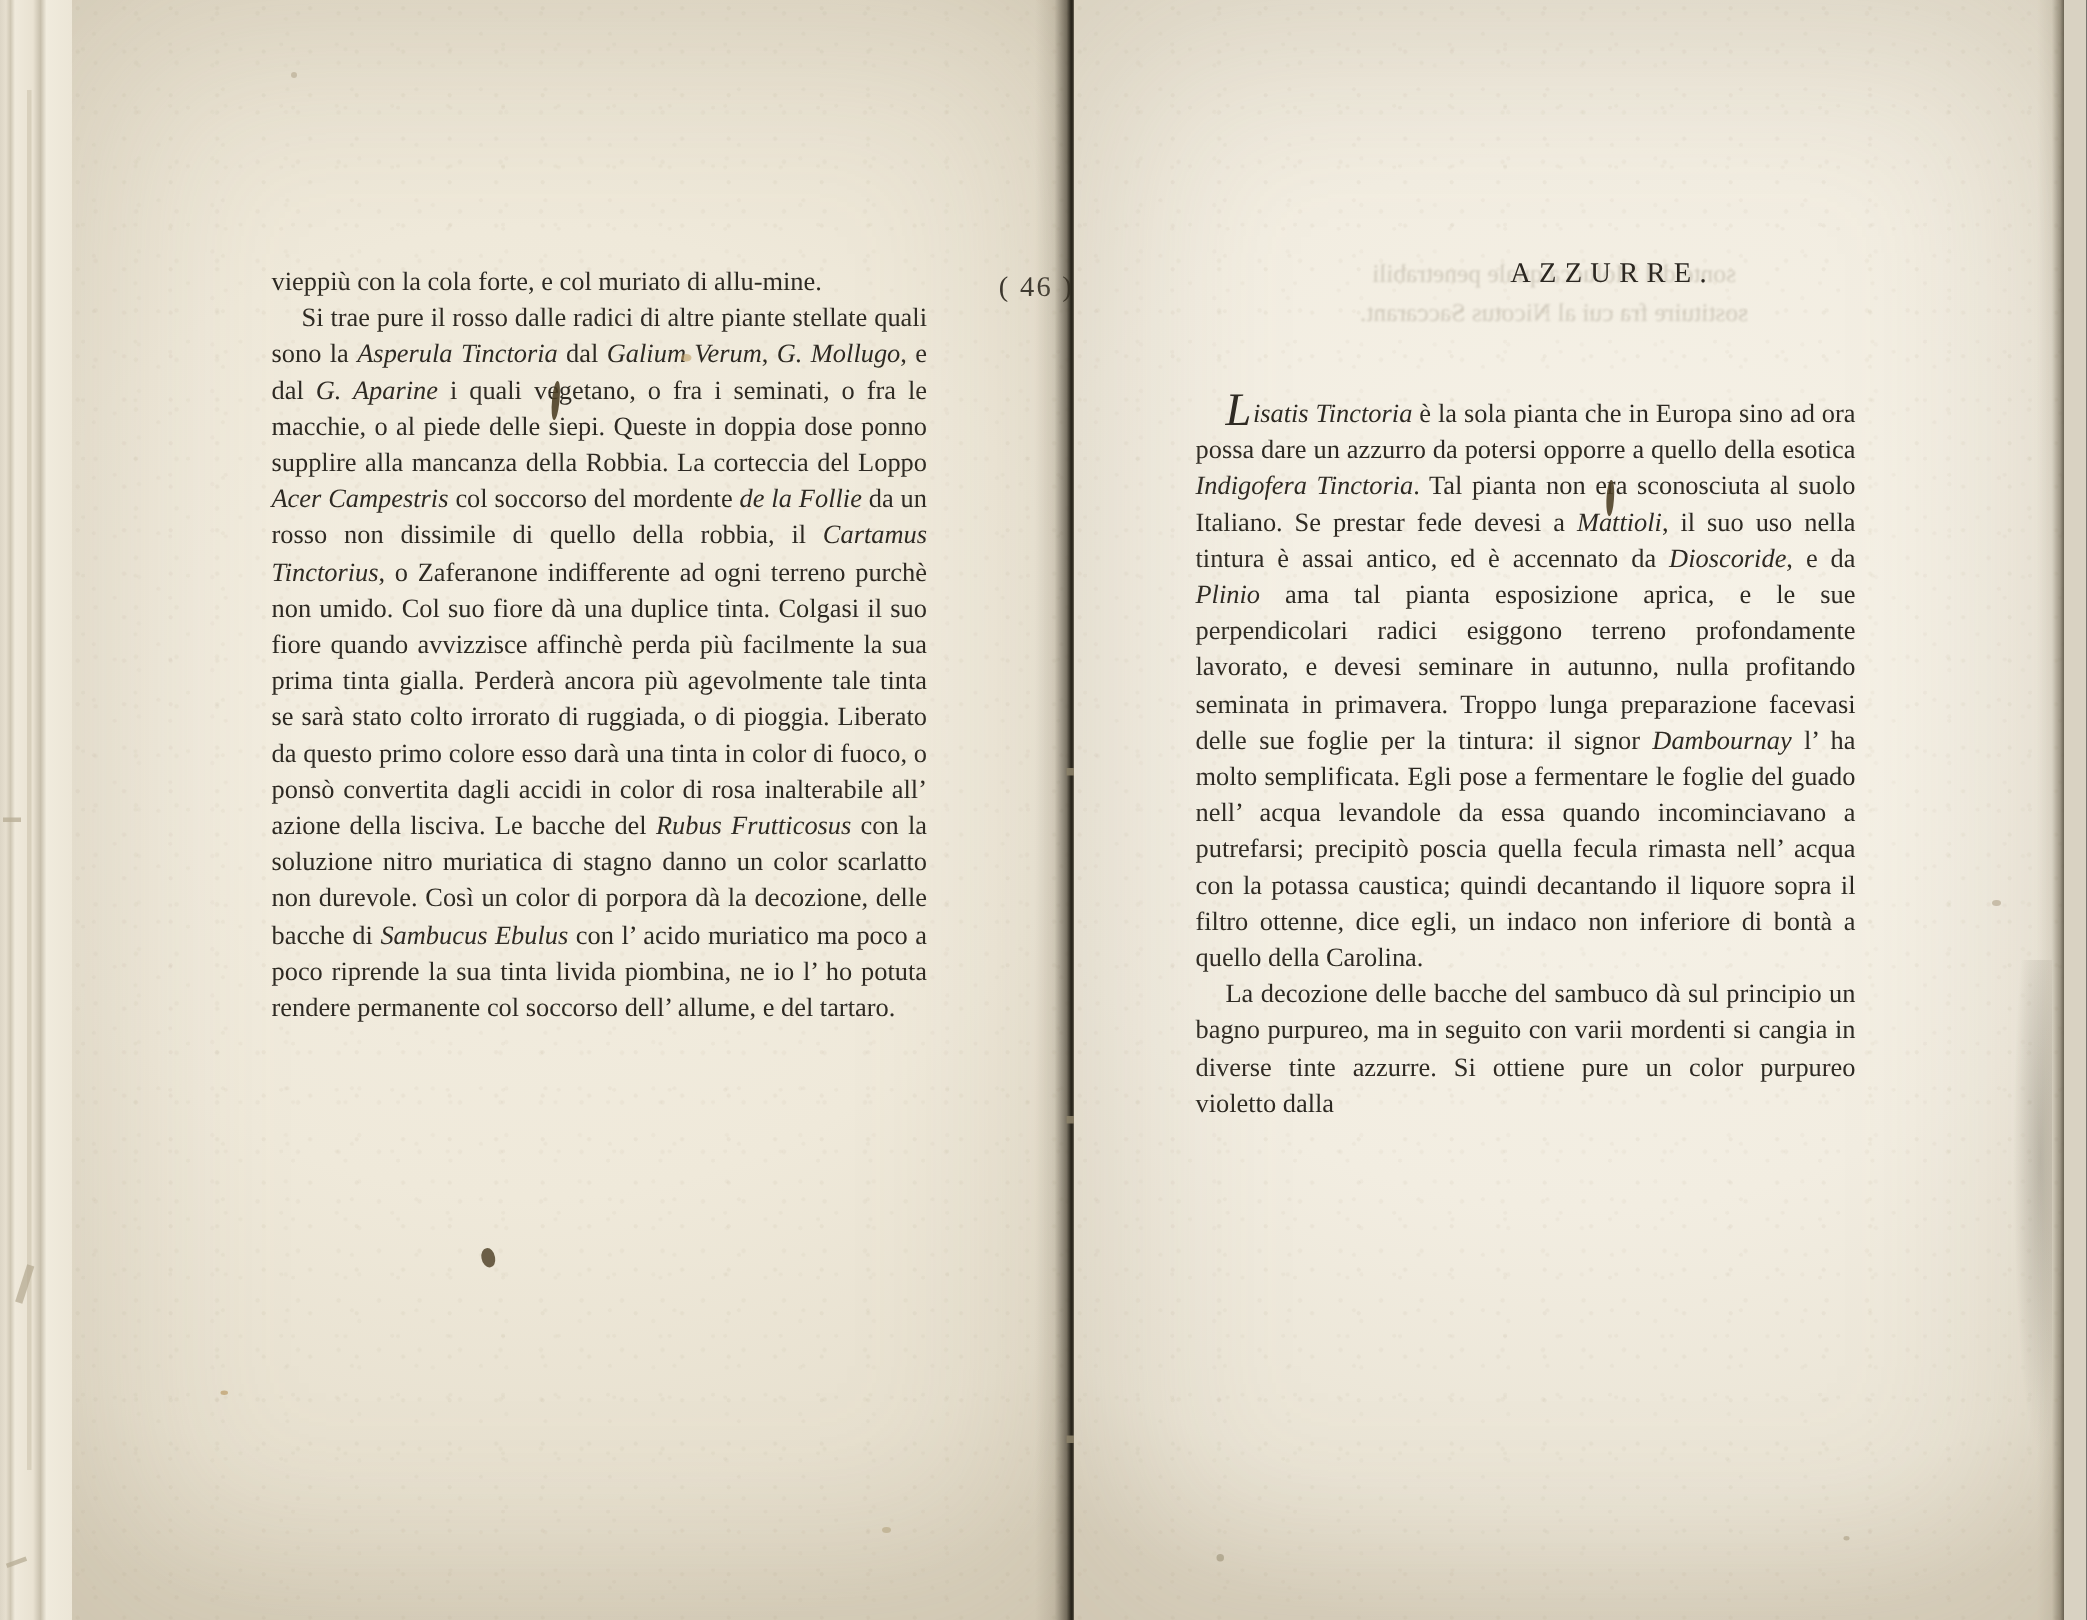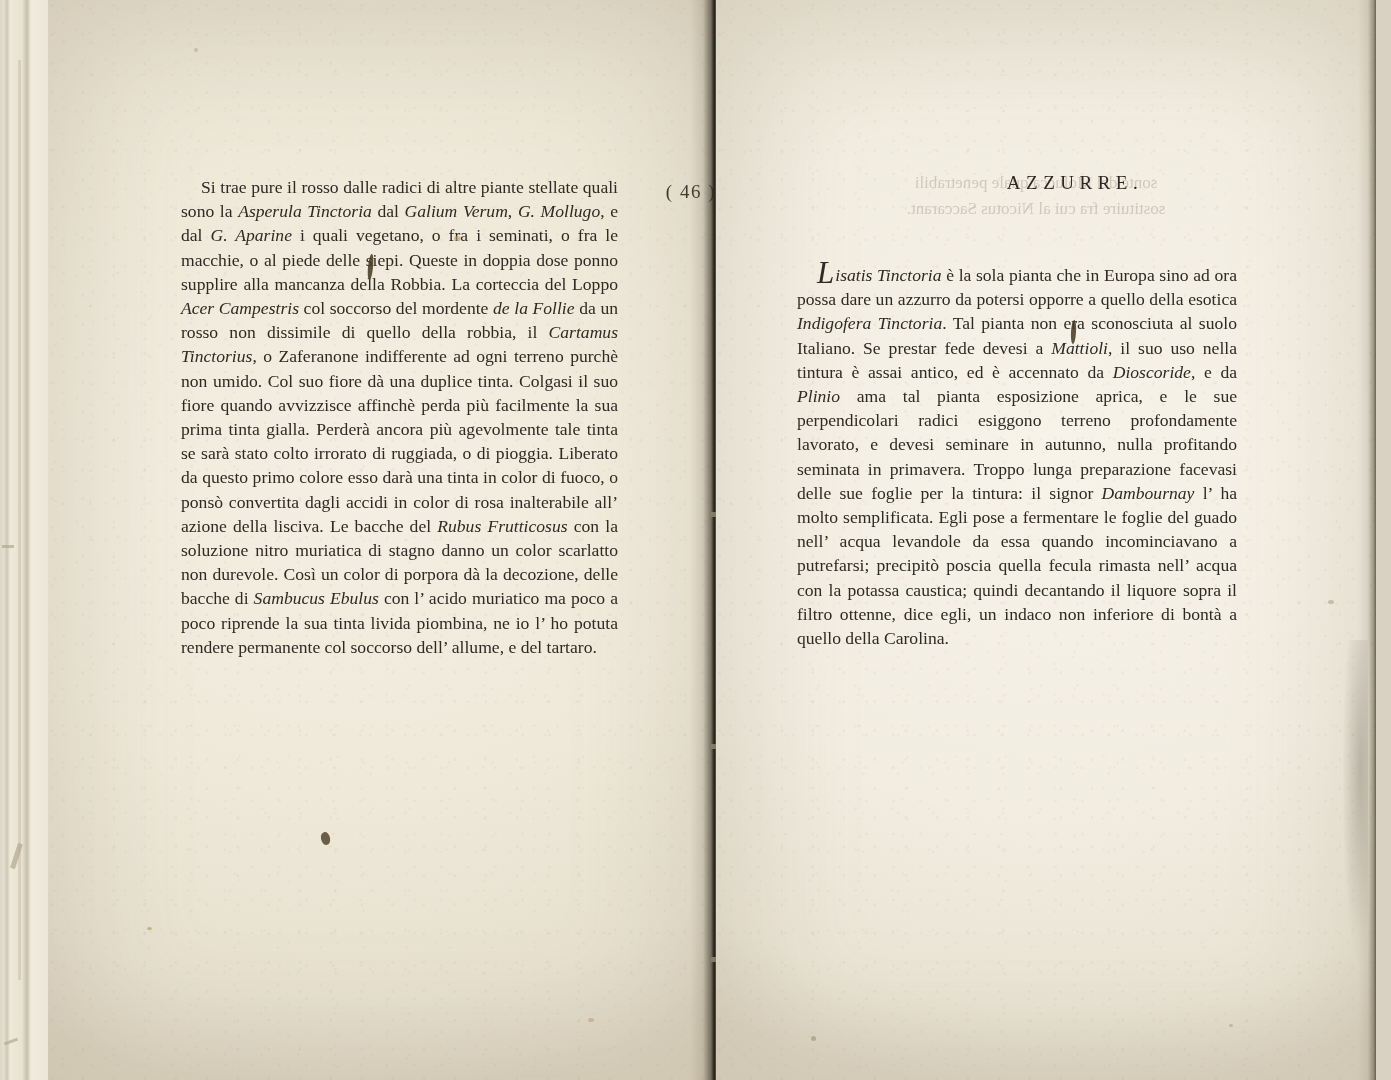--- a/index.html
+++ b/index.html
@@ -202,20 +202,21 @@
     <i class="nick" style="left:18px; top:60px;  width:3px;  height:920px; opacity:.35;"></i>
   </div>
 
   <div class="leaf leaf-verso">
     <div class="grain"></div>
 
     <div class="folio">( 46 )</div>
 
     <div class="column col-verso">
       <div>
+          <p><span>vieppiù con la cola forte, e col muriato di allu-</span><span>mine.</span></p>
           <p class="indent"><span>Si trae pure il rosso dalle radici di altre piante stellate quali sono la </span><i>Asperula Tinctoria</i><span> dal </span><i>Galium Verum</i><span>, </span><i>G. Mollugo</i><span>, e dal </span><i>G. Aparine</i><span> i quali vegetano, o fra i seminati, o fra le macchie, o al piede delle siepi. Queste in doppia dose ponno supplire alla mancanza della Robbia. La corteccia del Loppo </span><i>Acer Campestris</i><span> col soccorso del mordente </span><i>de la Follie</i><span> da un rosso non dissimile di quello della robbia, il </span><i>Cartamus Tinctorius</i><span>, o Zaferanone indifferente ad ogni terreno purchè non umido. Col suo fiore dà una duplice tinta. Colgasi il suo fiore quando avvizzisce affinchè perda più facilmente la sua prima tinta gialla. Perderà ancora più agevolmente tale tinta se sarà stato colto irrorato di ruggiada, o di pioggia. Liberato da questo primo colore esso darà una tinta in color di fuoco, o ponsò convertita dagli accidi in color di rosa inalterabile all’ azione della lisciva. Le bacche del </span><i>Rubus Frutticosus</i><span> con la soluzione nitro muriatica di stagno danno un color scarlatto non durevole. Così un color di porpora dà la decozione, delle bacche di </span><i>Sambucus Ebulus</i><span> con l’ acido muriatico ma poco a poco riprende la sua tinta livida piombina, ne io l’ ho potuta rendere permanente col soccorso dell’ allume, e del tartaro.</span></p>
         </div>
     </div>
 
     <div class="blot" style="left:320px; top:254px; width:5px; height:26px; transform:rotate(6deg);"></div>
     <div class="blot" style="left:273px; top:832px; width:9px; height:13px; transform:rotate(-9deg); opacity:.8;"></div>
 
     <div class="fleck" style="left:406px; top:236px; width:7px; height:5px; background:#bfa066; opacity:.6;"></div>
     <div class="fleck" style="left:99px;  top:927px; width:5px; height:3px; background:#b08a4c; opacity:.55;"></div>
     <div class="fleck" style="left:540px; top:1018px;width:6px; height:4px; background:#a89468; opacity:.45;"></div>
@@ -236,20 +237,21 @@
     <div class="grain"></div>
 
     <div class="showthrough">sonte del Molucca quale penetrabili
 sostituire fra cui al Nicotus Saccarant.</div>
 
     <div class="heading">AZZURRE.</div>
 
     <div class="column col-recto">
       <div>
           <p class="indent"><span class="initial">L</span><i>isatis Tinctoria</i><span> è la sola pianta che in Europa sino ad ora possa dare un azzurro da potersi opporre a quello della esotica </span><i>Indigofera Tinctoria</i><span>. Tal pianta non era sconosciuta al suolo Italiano. Se prestar fede devesi a </span><i>Mattioli</i><span>, il suo uso nella tintura è assai antico, ed è accennato da </span><i>Dioscoride</i><span>, e da </span><i>Plinio</i><span> ama tal pianta esposizione aprica, e le sue perpendicolari radici esiggono terreno profondamente lavorato, e devesi seminare in autunno, nulla profitando seminata in primavera. Troppo lunga preparazione facevasi delle sue foglie per la tintura: il signor </span><i>Dambournay</i><span> l’ ha molto semplificata. Egli pose a fermentare le foglie del guado nell’ acqua levandole da essa quando incominciavano a putrefarsi; precipitò poscia quella fecula rimasta nell’ acqua con la potassa caustica; quindi decantando il liquore sopra il filtro ottenne, dice egli, un indaco non inferiore di bontà a quello della Carolina.</span></p>
+          <p class="indent"><span>La decozione delle bacche del sambuco dà sul principio un bagno purpureo, ma in seguito con varii mordenti si cangia in diverse tinte azzurre. Si ottiene pure un color purpureo violetto dalla</span></p>
         </div>
     </div>
 
     <div class="blot" style="left:355px; top:320px; width:5px; height:24px; transform:rotate(4deg);"></div>
 
     <div class="fleck" style="left:612px; top:600px; width:6px; height:4px; background:#a6957a; opacity:.5;"></div>
     <div class="fleck" style="left:95px;  top:1036px;width:5px; height:5px; background:#8e8468; opacity:.5;"></div>
     <div class="fleck" style="left:513px; top:1024px;width:4px; height:3px; background:#9a8c6c; opacity:.45;"></div>
 
     <div class="recto-smudge"></div>

